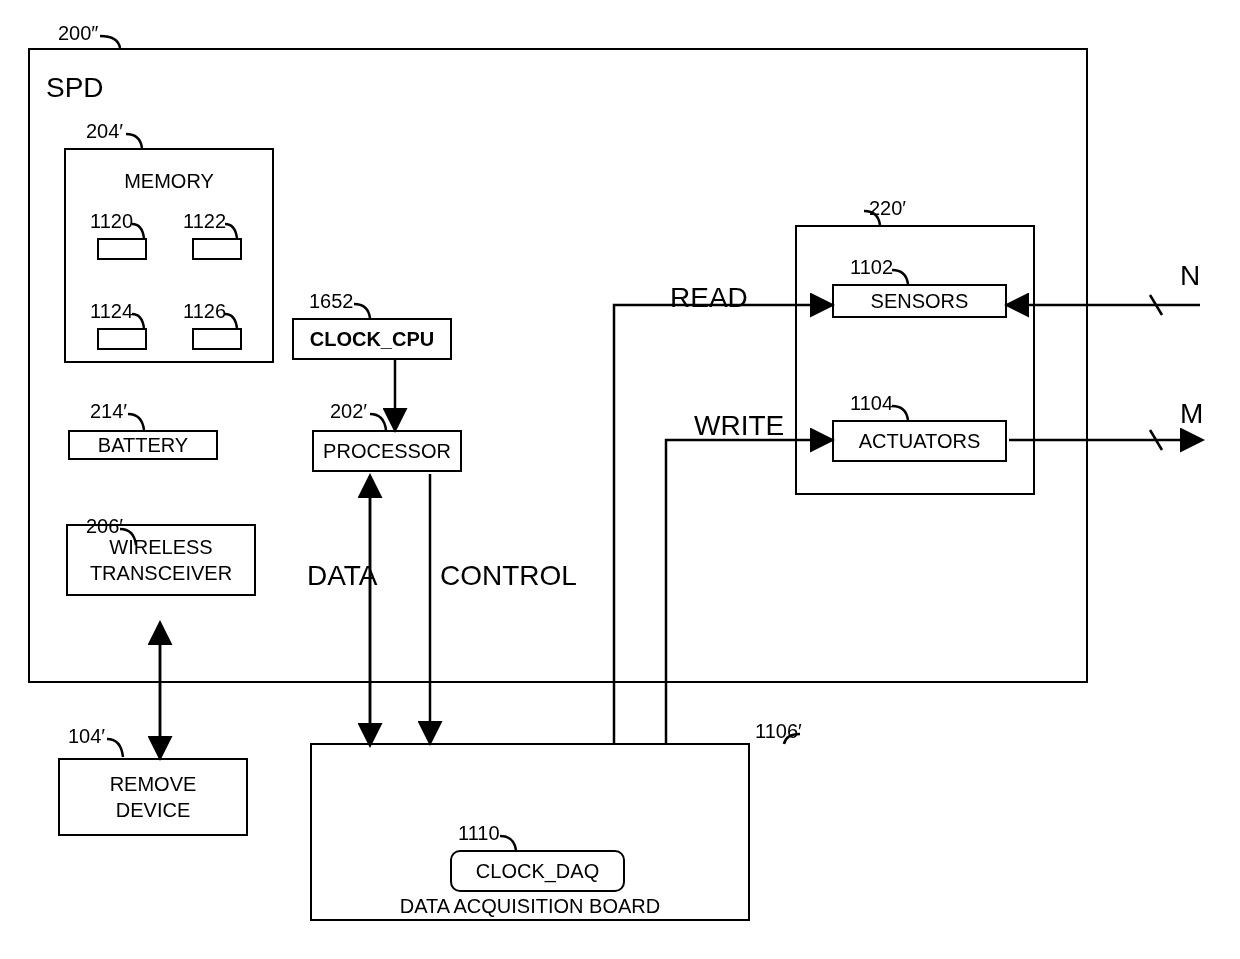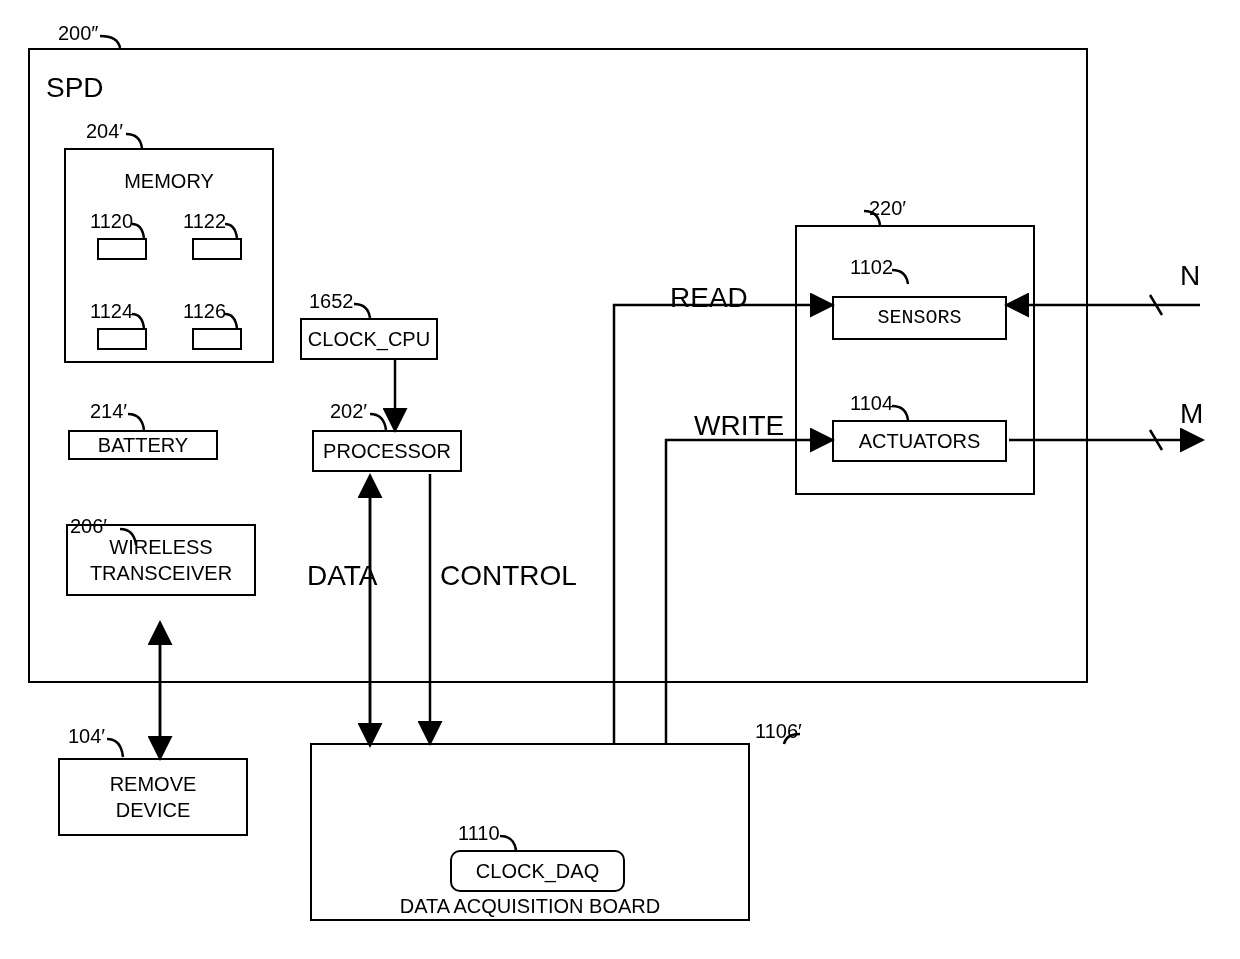--- a/index.html
+++ b/index.html
@@ -71,51 +71,51 @@
 
 <div class="small-box" style="left:192px; top:238px; width:50px; height:22px;"></div>
 <div class="ref-label" style="left:183px; top:210px;">1122</div>
 
 <div class="small-box" style="left:97px; top:328px; width:50px; height:22px;"></div>
 <div class="ref-label" style="left:90px; top:300px;">1124</div>
 
 <div class="small-box" style="left:192px; top:328px; width:50px; height:22px;"></div>
 <div class="ref-label" style="left:183px; top:300px;">1126</div>
 
-<div class="box" style="left:300px; top:318px; width:138px; height:42px;">
+<div class="box" style="left:292px; top:318px; width:160px; height:42px;font-weight:bold;">
   <span>CLOCK_CPU</span>
 </div>
 <div class="ref-label" style="left:309px; top:290px;">1652</div>
 
 <div class="box" style="left:68px; top:430px; width:150px; height:30px;">
   <span>BATTERY</span>
 </div>
 <div class="ref-label" style="left:90px; top:400px;">214′</div>
 
 <div class="box" style="left:312px; top:430px; width:150px; height:42px;">
   <span>PROCESSOR</span>
 </div>
 <div class="ref-label" style="left:330px; top:400px;">202′</div>
 
 <div class="box" style="left:66px; top:524px; width:190px; height:72px; white-space:pre-line;">
   <span>WIRELESS
 TRANSCEIVER</span>
 </div>
-<div class="ref-label" style="left:70px; top:515px;">206′</div>
+<div class="ref-label" style="left:86px; top:515px;">206′</div>
 
 <div class="box" style="left:58px; top:758px; width:190px; height:78px; white-space:pre-line;">
   <span>REMOVE
 DEVICE</span>
 </div>
 <div class="ref-label" style="left:68px; top:725px;">104′</div>
 
 <div class="box" style="left:795px; top:225px; width:240px; height:270px;"></div>
 <div class="ref-label" style="left:825px; top:197px;margin-left:44px;">220′</div>
 
-<div class="box" style="left:832px; top:296px; width:175px; height:44px;font-family:Liberation Mono, monospace;">
+<div class="box" style="left:832px; top:284px; width:175px; height:34px;">
   <span>SENSORS</span>
 </div>
 <div class="ref-label" style="left:850px; top:256px;">1102</div>
 
 <div class="box" style="left:832px; top:420px; width:175px; height:42px;">
   <span>ACTUATORS</span>
 </div>
 <div class="ref-label" style="left:850px; top:392px;">1104</div>
 
 <div class="box" style="left:310px; top:743px; width:440px; height:178px; align-items:flex-end; padding-top:22px;">

